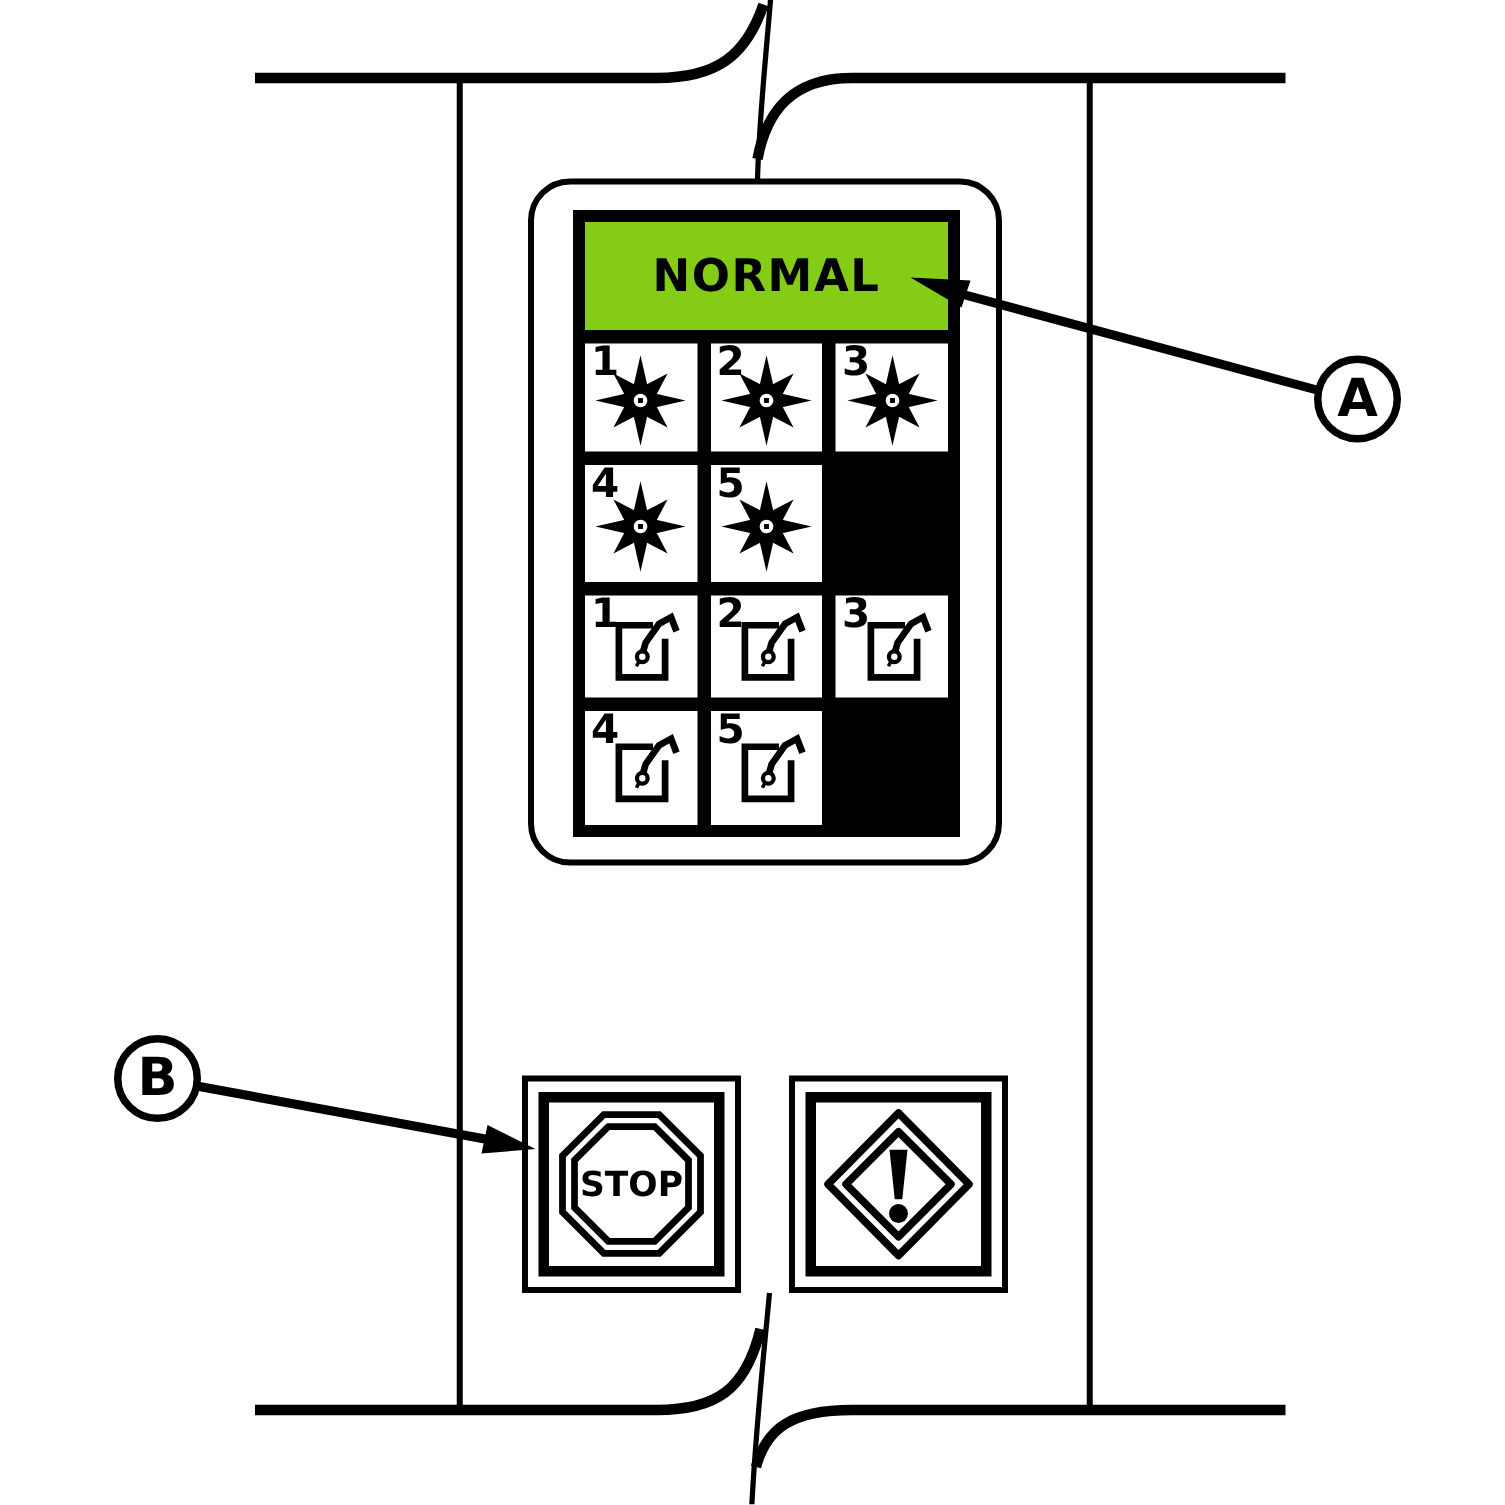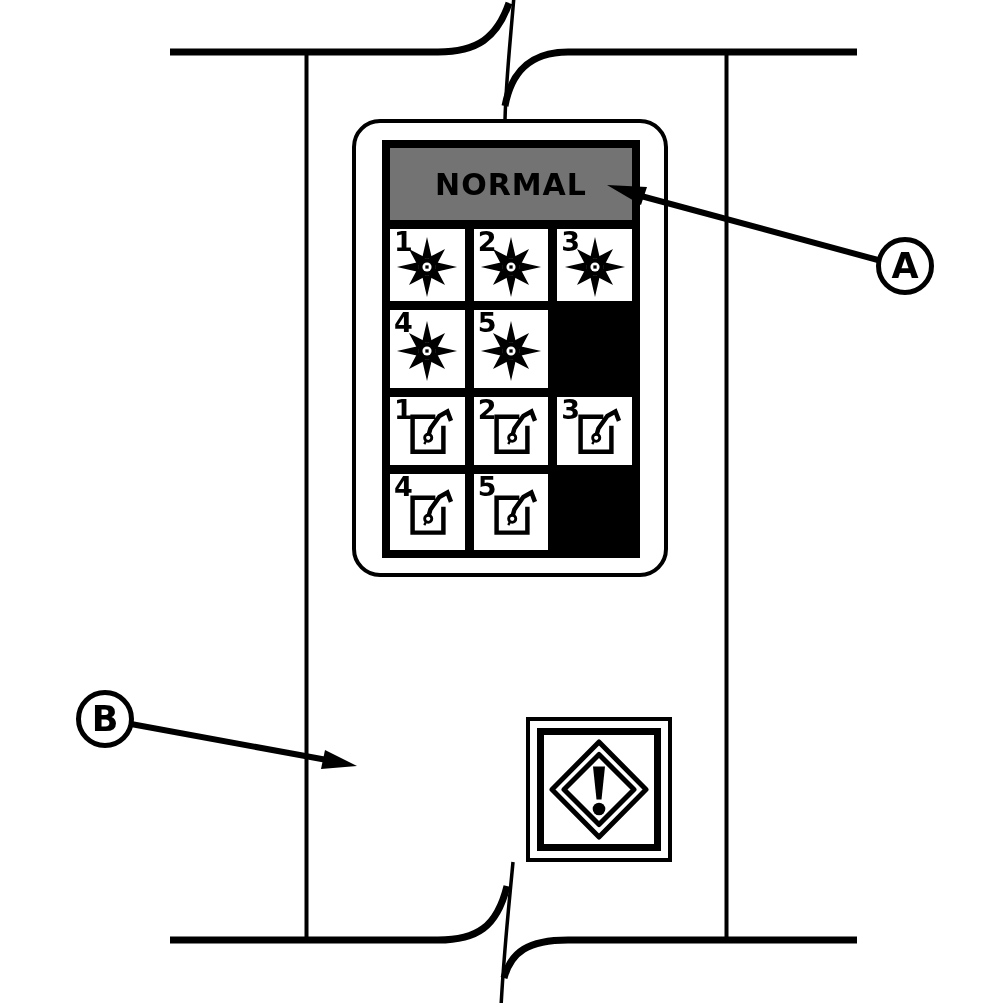--- a/index.html
+++ b/index.html
@@ -17,21 +17,21 @@
     box-sizing:border-box;border:4px solid #000;border-radius:28px;background:#fff;z-index:1;
   }
   
   .grid{
     position:absolute;left:382px;top:140px;width:258px;height:418px;
     box-sizing:border-box;background:#000;padding:8px;
     display:grid;grid-template-columns:repeat(3,1fr);
     grid-template-rows:72px 72px 78px 68px 76px;gap:9px;z-index:2;
   }
   .display{
-    grid-column:1/4;background:#737373;display:flex;align-items:center;justify-content:center;
+    grid-column:1/4;background:#84cc16;display:flex;align-items:center;justify-content:center;
     font-weight:bold;font-size:30px;letter-spacing:1px;
   }
   .cell{position:relative;background:#fff;display:flex;align-items:center;justify-content:center;}
   .cell.blank{background:#000;}
   .cellnum{position:absolute;left:4px;top:-1px;font-weight:bold;font-size:27px;line-height:1.05;}
   .star-svg{width:62px;height:64px;margin-top:3px;}
   .switch-svg{width:50px;height:54px;margin-top:2px;margin-left:6px;}
 
   
   .btn{
@@ -179,20 +179,31 @@
     </div>
     <div class="cell">
       <span class="cellnum">5</span>
       <svg class="switch-svg" viewBox="0 0 56 60">
           <use href="#sym-switch"></use>
         </svg>
     </div>
     <div class="cell blank"></div>
   </div>
 
+  <div class="btn" id="stop-btn">
+    <div class="btn-inner">
+      <div class="sym-wrap">
+        <svg width="104" height="103" viewBox="0 0 104 103" xmlns="http://www.w3.org/2000/svg">
+          <polygon points="33.5,5 70.5,5 98,32.5 98,70 70.5,97.5 33.5,97.5 6,70 6,32.5" fill="none" stroke="#000" stroke-width="4.5"></polygon>
+          <polygon points="36.5,13 67.5,13 90,35.5 90,67 67.5,89.5 36.5,89.5 14,67 14,35.5" fill="none" stroke="#000" stroke-width="4.5"></polygon>
+        </svg>
+        <span class="stop-label">STOP</span>
+      </div>
+    </div>
+  </div>
 
   <div class="btn" id="warn-btn">
     <div class="btn-inner">
       <div class="sym-wrap">
         <svg width="104" height="103" viewBox="0 0 104 103" xmlns="http://www.w3.org/2000/svg">
           <polygon points="52,4 99,51.5 52,99 5,51.5" fill="none" stroke="#000" stroke-width="5" stroke-linejoin="round"></polygon>
           <polygon points="52,16.5 87,51.5 52,86.5 17,51.5" fill="none" stroke="#000" stroke-width="5" stroke-linejoin="round"></polygon>
           <path d="M 46,28.5 L 58,28.5 L 54.5,61.5 L 49.5,61.5 Z" fill="#000"></path>
           <circle cx="52" cy="71" r="6.3" fill="#000"></circle>
         </svg>

